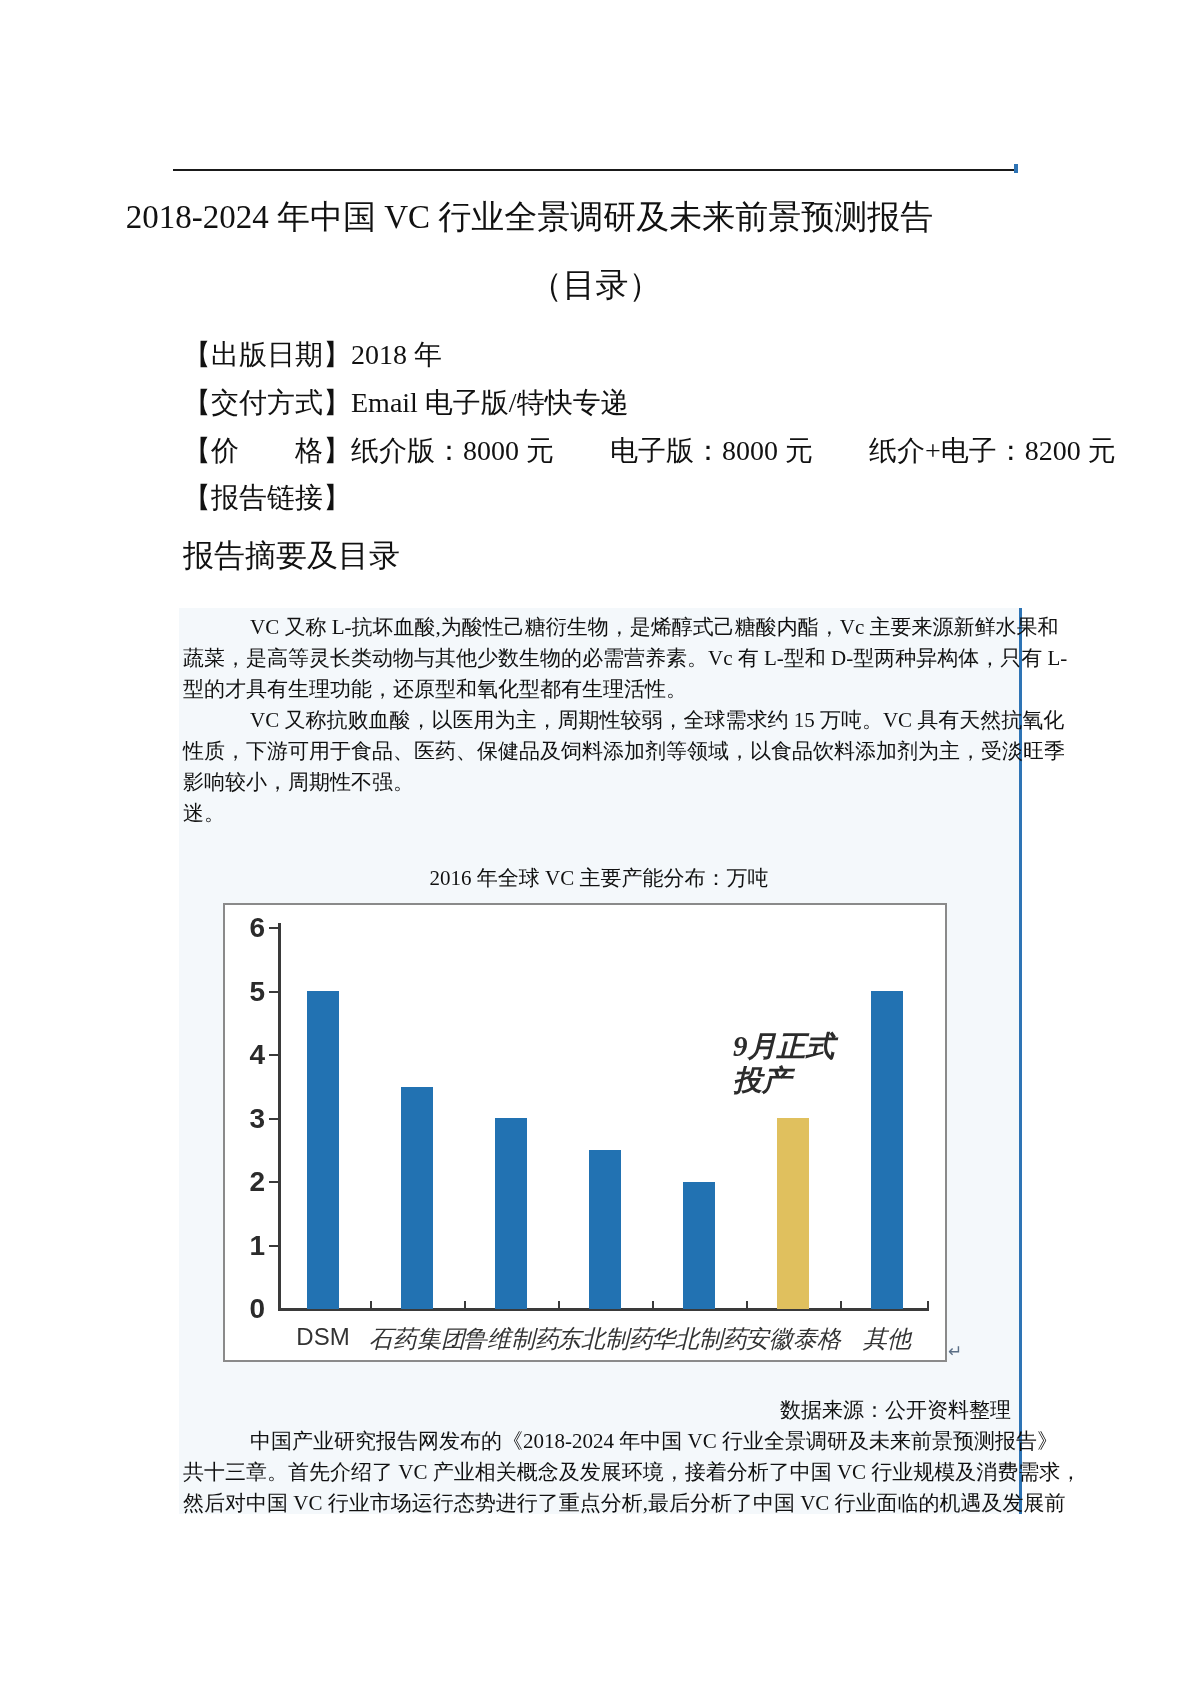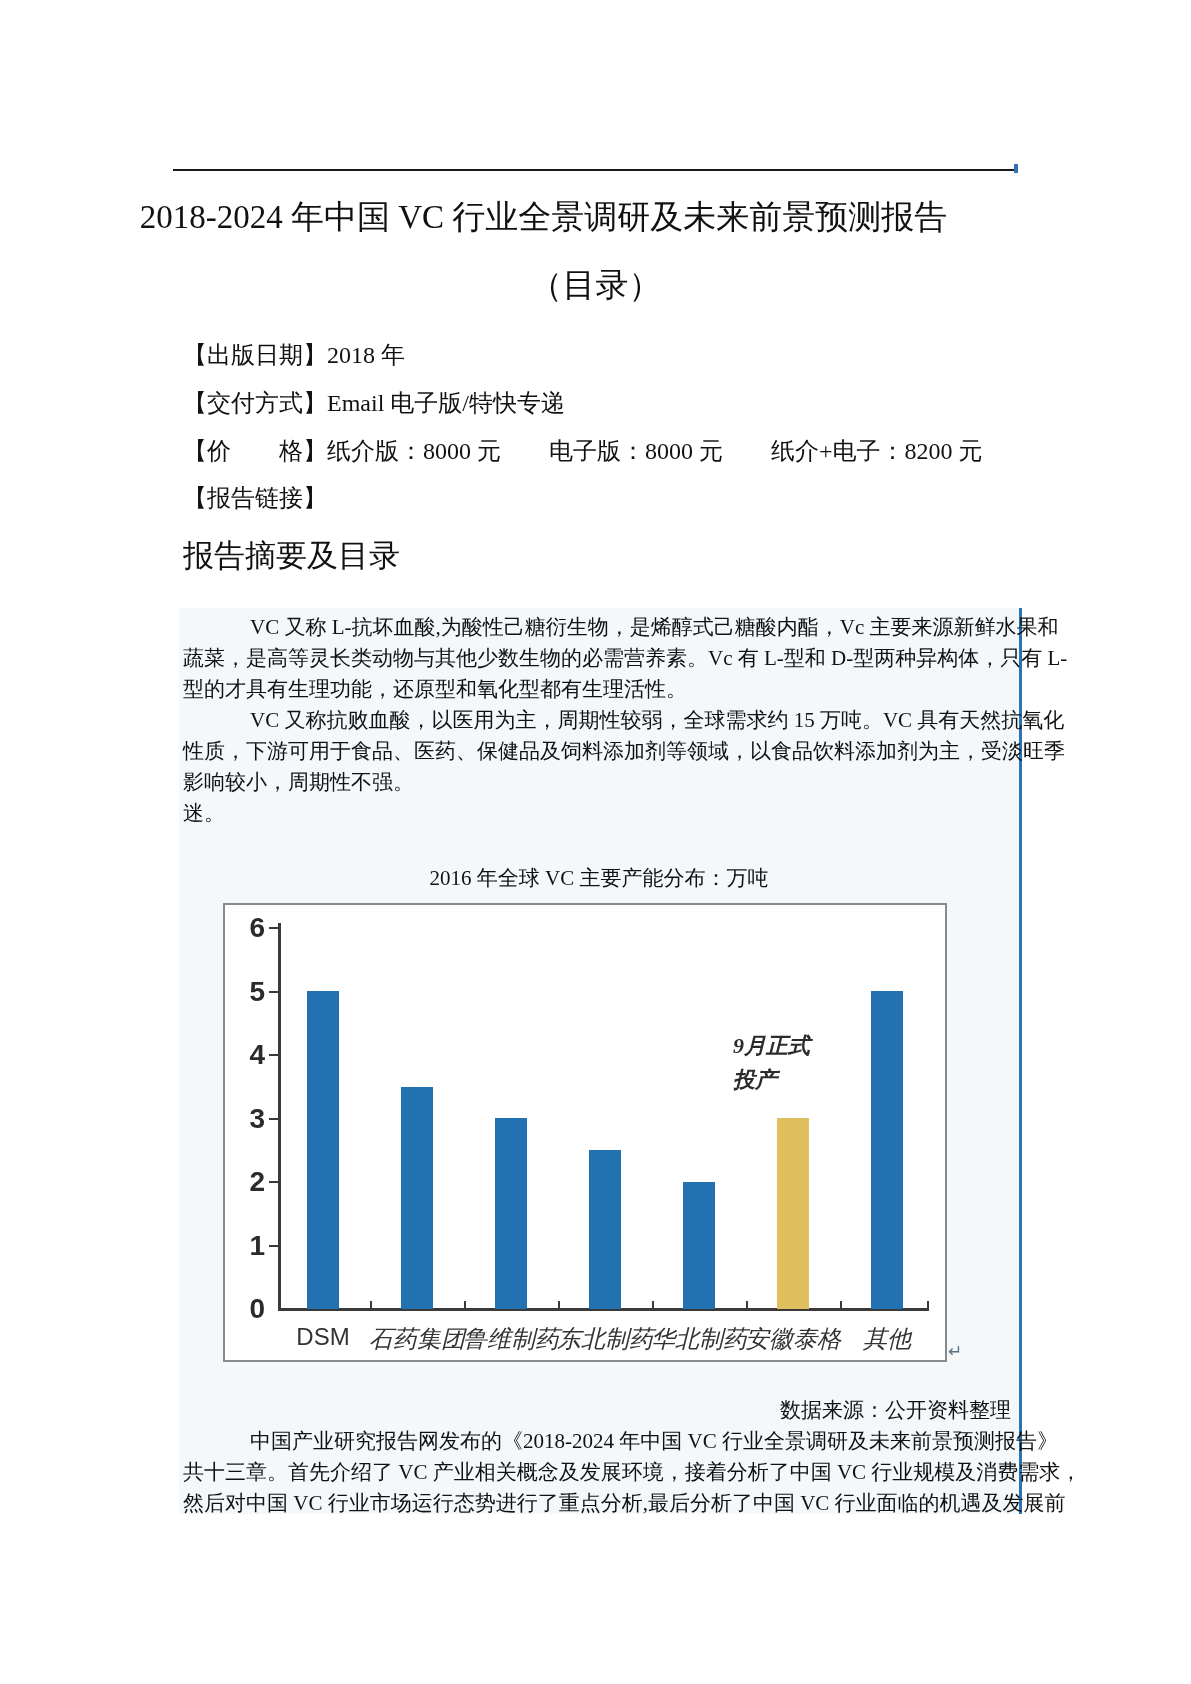--- a/index.html
+++ b/index.html
@@ -23,23 +23,23 @@
           font-weight:bold;font-size:34px;letter-spacing:1px;color:#e60000;white-space:nowrap;
           text-shadow:-2px 0 0 #fff,2px 0 0 #fff,0 -2px 0 #fff,0 2px 0 #fff,-1px -1px 0 #fff,1px 1px 0 #fff,1px -1px 0 #fff,-1px 1px 0 #fff;}
   .logo-url{position:absolute;left:94px;top:49px;font-family:"Liberation Sans",sans-serif;
           font-weight:bold;font-size:21px;letter-spacing:5px;color:#fff;white-space:nowrap;
           text-shadow:1px 1px 2px rgba(20,40,90,.45);}
 
   .rule{left:173px;top:169px;width:845px;height:2px;background:#1a1a1a;}
   .rule-end{left:1014px;top:164px;width:4px;height:9px;background:#2e74b5;}
 
   
-  .title1{left:0;top:196px;width:1059px;text-align:center;font-size:33px;line-height:42px;white-space:nowrap;margin-left:14px;}
+  .title1{left:0;top:196px;width:1059px;text-align:center;font-size:33px;line-height:42px;white-space:nowrap;}
   .title2{left:0;top:264px;width:1191px;text-align:center;font-size:33px;line-height:42px;}
-  .meta{left:183px;font-size:24px;line-height:30px;white-space:nowrap;}
+  .meta{left:183px;font-size:28px;line-height:30px;white-space:nowrap;}
   .m1{top:340px;} .m2{top:388px;} .m3{top:436px;} .m4{top:483px;}
   .heading{left:183px;top:537px;font-size:31px;line-height:38px;}
 
   
   .panel{left:179px;top:608px;width:840px;height:906px;background:#f4f8fb;border-right:3px solid #2e74b5;}
 
   .bodytext{left:183px;top:612px;width:836px;font-size:21px;line-height:31px;}
   .bodytext div{white-space:nowrap;}
   .indent{text-indent:67px;}
 
@@ -53,21 +53,21 @@
   .xaxis{position:absolute;left:53px;top:403px;width:651px;height:3px;background:#3a3a3a;}
   .ytick{position:absolute;width:10px;height:2px;background:#3a3a3a;}
   .xtick{position:absolute;width:2px;height:9px;background:#3a3a3a;}
   .ylab{position:absolute;width:34px;text-align:right;font-family:"Liberation Sans",sans-serif;
         font-size:28px;font-weight:600;color:#2b2b2b;line-height:28px;}
   .bar{position:absolute;width:32px;}
   .catlab{position:absolute;top:418px;width:100px;text-align:center;font-size:24px;font-weight:400;
           color:#333;white-space:nowrap;}
   .cat-en{font-family:"Liberation Sans",sans-serif;}
   .cat-cn{font-style:italic;}
-  .anno{position:absolute;left:508px;top:124px;width:150px;font-size:22px;line-height:34px;
+  .anno{position:absolute;left:508px;top:124px;width:150px;font-size:29px;line-height:34px;
         font-style:italic;font-weight:600;color:#2b2b2b;}
 
   .pilcrow{left:948px;top:1341px;font-size:17px;color:#5b6f86;font-family:"DejaVu Sans",sans-serif;}
 
   .source{left:179px;top:1396px;width:832px;text-align:right;font-size:21px;}
   .footer{left:183px;top:1426px;width:836px;font-size:21px;line-height:31px;}
   .footer div{white-space:nowrap;}
 </style>
 </head>
 <body>

